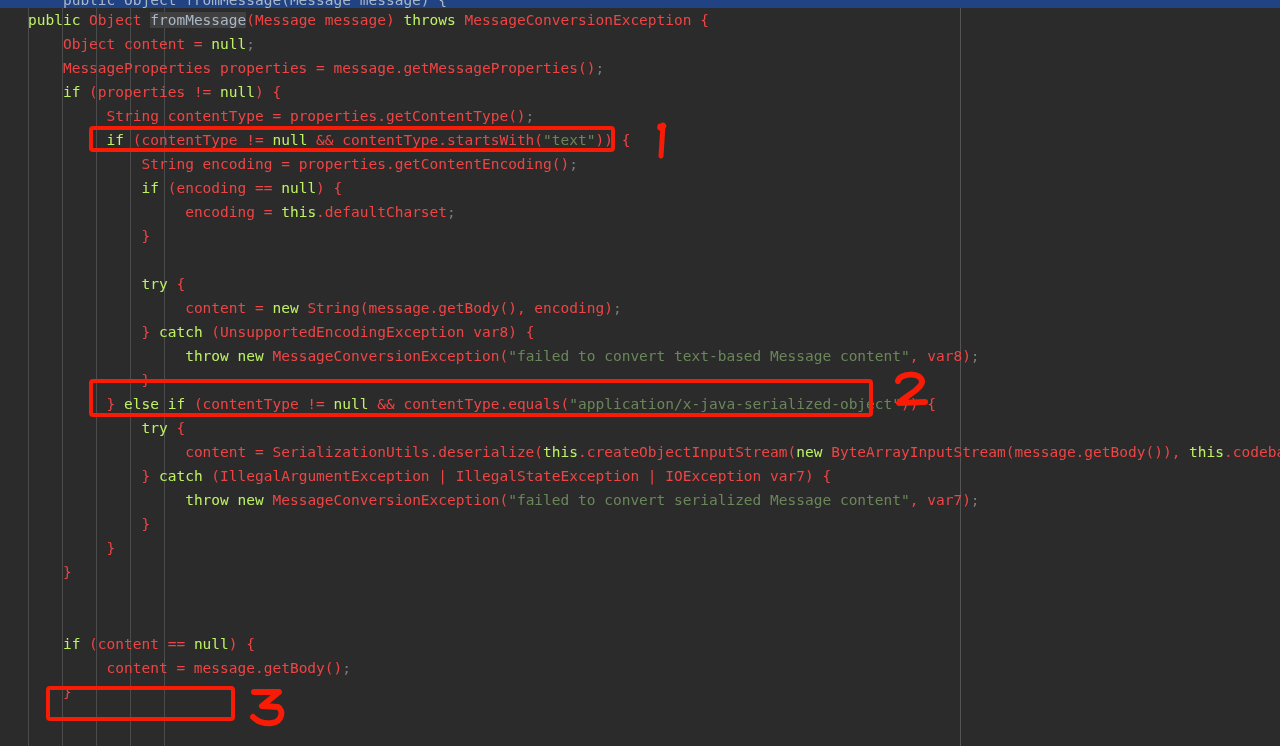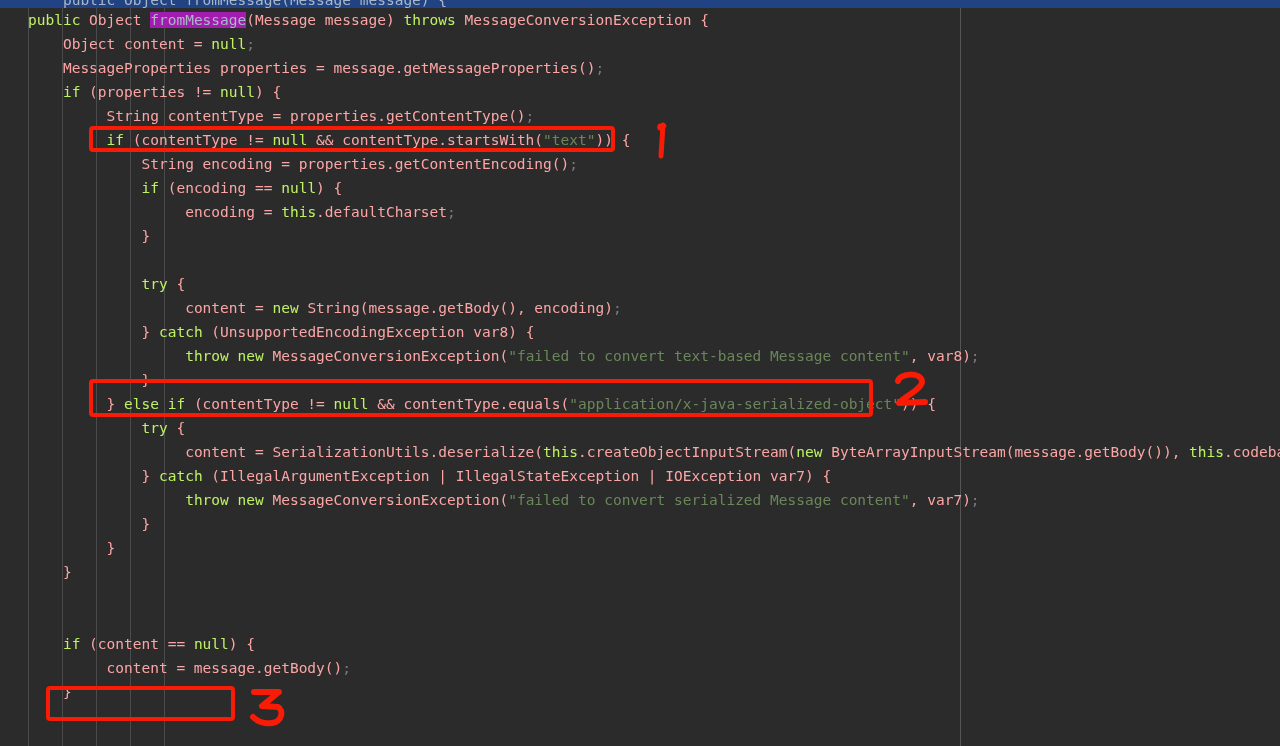--- a/index.html
+++ b/index.html
@@ -89,24 +89,24 @@
     color: #a9b7c6;
   }
   .line {
     height: 24px;
     white-space: pre;
     padding-left: 28px;
   }
 
   
   .kw   { color: #bef264; }           
-  .id   { color: #fca5a5; }           
+  .id   { color: #ef4444; }           
   .str  { color: #6a8759; }           
   .mth  { color: #a9b7c6; }           
-  .hl   { background: #a21caf; }      
+  .hl   { background: #404040; }      
   .punc { color: #a9b7c6; }
   .semi { color: #7a7a7a; }
 
   
   .anno-layer {
     position: absolute;
     left: 0;
     top: 0;
     width: 1280px;
     height: 746px;

